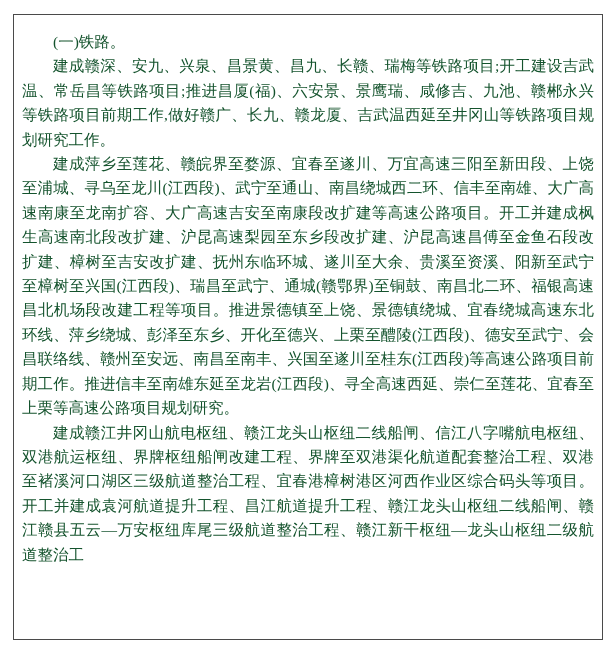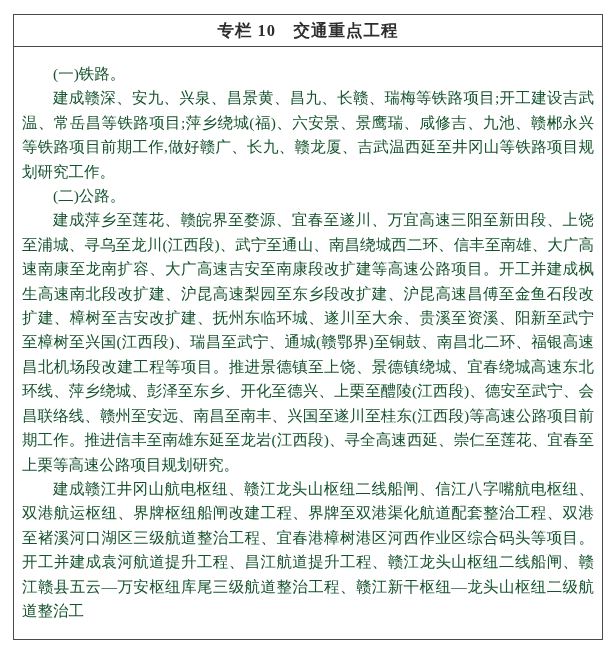--- a/index.html
+++ b/index.html
@@ -46,25 +46,21 @@
   }
   .panel-body p {
     margin: 0;
     text-indent: 2em;
   }
 </style>
 </head>
 <body>
 
 <div class="panel">
-  <div class="panel-header">
-    <span>专栏 10　交通重点工程</span>
-  </div>
   <div class="panel-body">
     <p>(一)铁路。</p>
-    <p>建成赣深、安九、兴泉、昌景黄、昌九、长赣、瑞梅等铁路项目;开工建设吉武温、常岳昌等铁路项目;萍乡绕城(福)、六安景、景鹰瑞、咸修吉、九池、赣郴永兴等铁路项目前期工作,做好赣广、长九、赣龙厦、吉武温西延至井冈山等铁路项目规划研究工作。</p>
+    <p>建成赣深、安九、兴泉、昌景黄、昌九、长赣、瑞梅等铁路项目;开工建设吉武温、常岳昌等铁路项目;推进昌厦(福)、六安景、景鹰瑞、咸修吉、九池、赣郴永兴等铁路项目前期工作,做好赣广、长九、赣龙厦、吉武温西延至井冈山等铁路项目规划研究工作。</p>
 
-    <p>(二)公路。</p>
     <p>建成萍乡至莲花、赣皖界至婺源、宜春至遂川、万宜高速三阳至新田段、上饶至浦城、寻乌至龙川(江西段)、武宁至通山、南昌绕城西二环、信丰至南雄、大广高速南康至龙南扩容、大广高速吉安至南康段改扩建等高速公路项目。开工并建成枫生高速南北段改扩建、沪昆高速梨园至东乡段改扩建、沪昆高速昌傅至金鱼石段改扩建、樟树至吉安改扩建、抚州东临环城、遂川至大余、贵溪至资溪、阳新至武宁至樟树至兴国(江西段)、瑞昌至武宁、通城(赣鄂界)至铜鼓、南昌北二环、福银高速昌北机场段改建工程等项目。推进景德镇至上饶、景德镇绕城、宜春绕城高速东北环线、萍乡绕城、彭泽至东乡、开化至德兴、上栗至醴陵(江西段)、德安至武宁、会昌联络线、赣州至安远、南昌至南丰、兴国至遂川至桂东(江西段)等高速公路项目前期工作。推进信丰至南雄东延至龙岩(江西段)、寻全高速西延、崇仁至莲花、宜春至上栗等高速公路项目规划研究。</p>
 
     <p>建成赣江井冈山航电枢纽、赣江龙头山枢纽二线船闸、信江八字嘴航电枢纽、双港航运枢纽、界牌枢纽船闸改建工程、界牌至双港渠化航道配套整治工程、双港至褚溪河口湖区三级航道整治工程、宜春港樟树港区河西作业区综合码头等项目。开工并建成袁河航道提升工程、昌江航道提升工程、赣江龙头山枢纽二线船闸、赣江赣县五云—万安枢纽库尾三级航道整治工程、赣江新干枢纽—龙头山枢纽二级航道整治工</p>
   </div>
 </div>
 
 </body></html>

